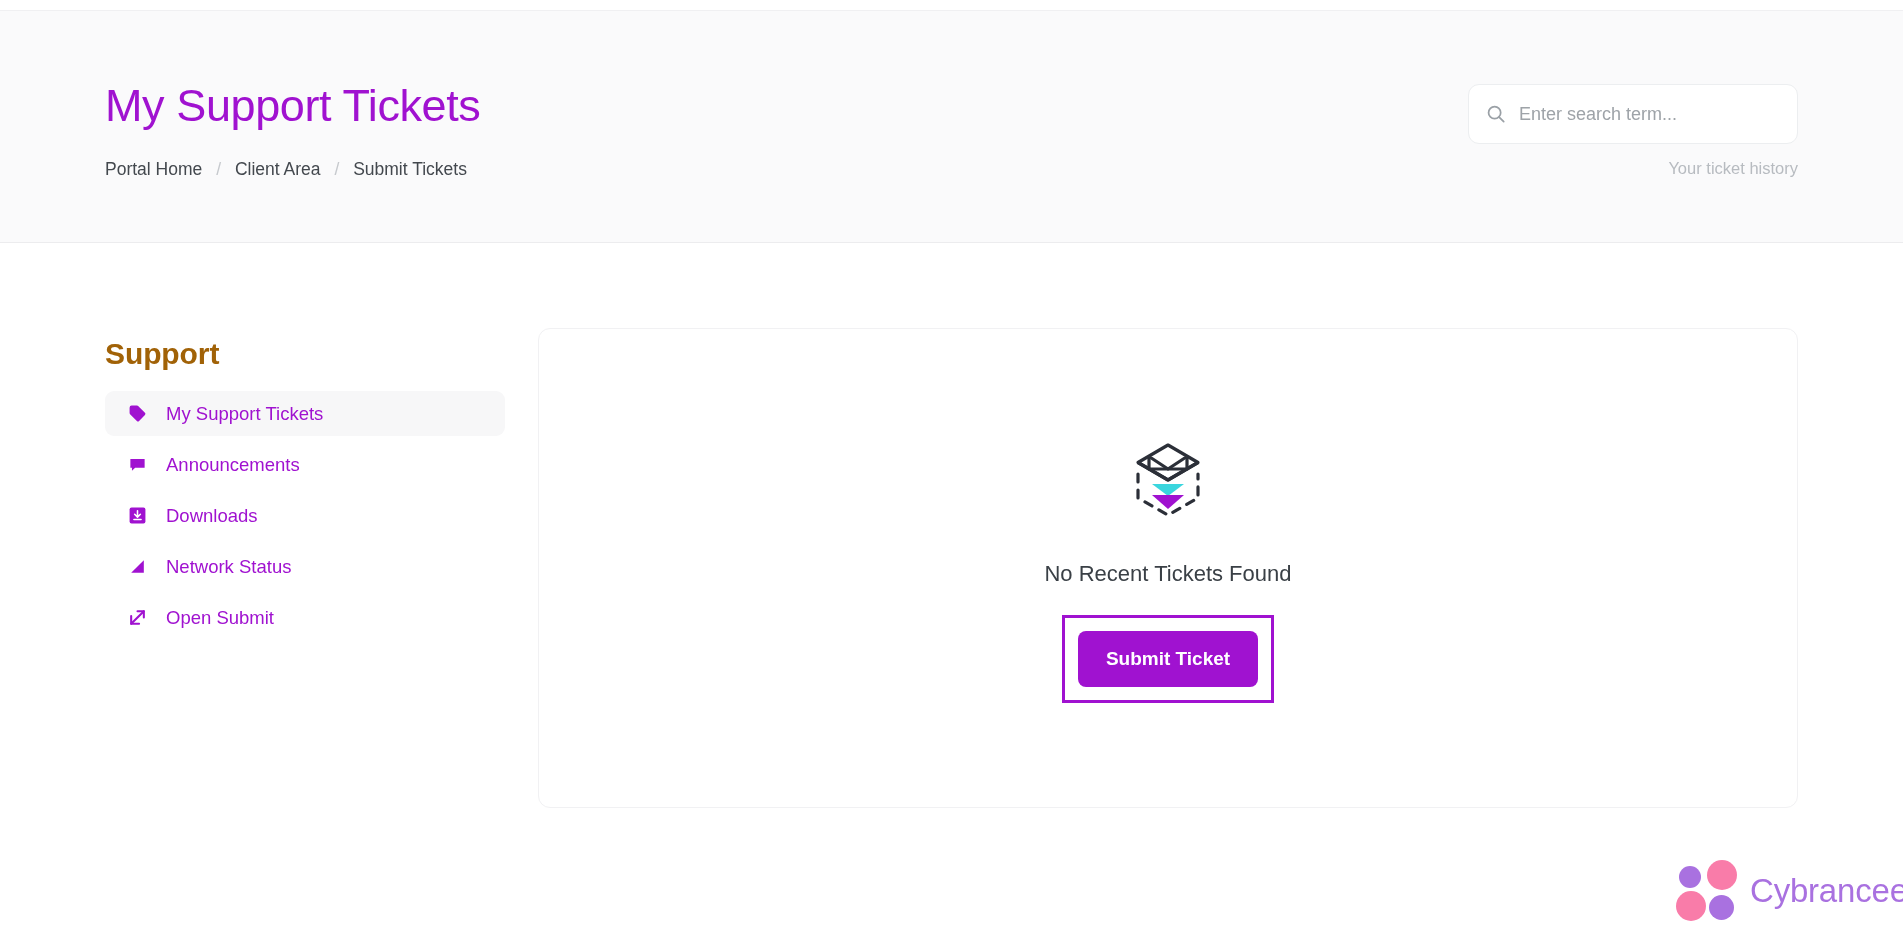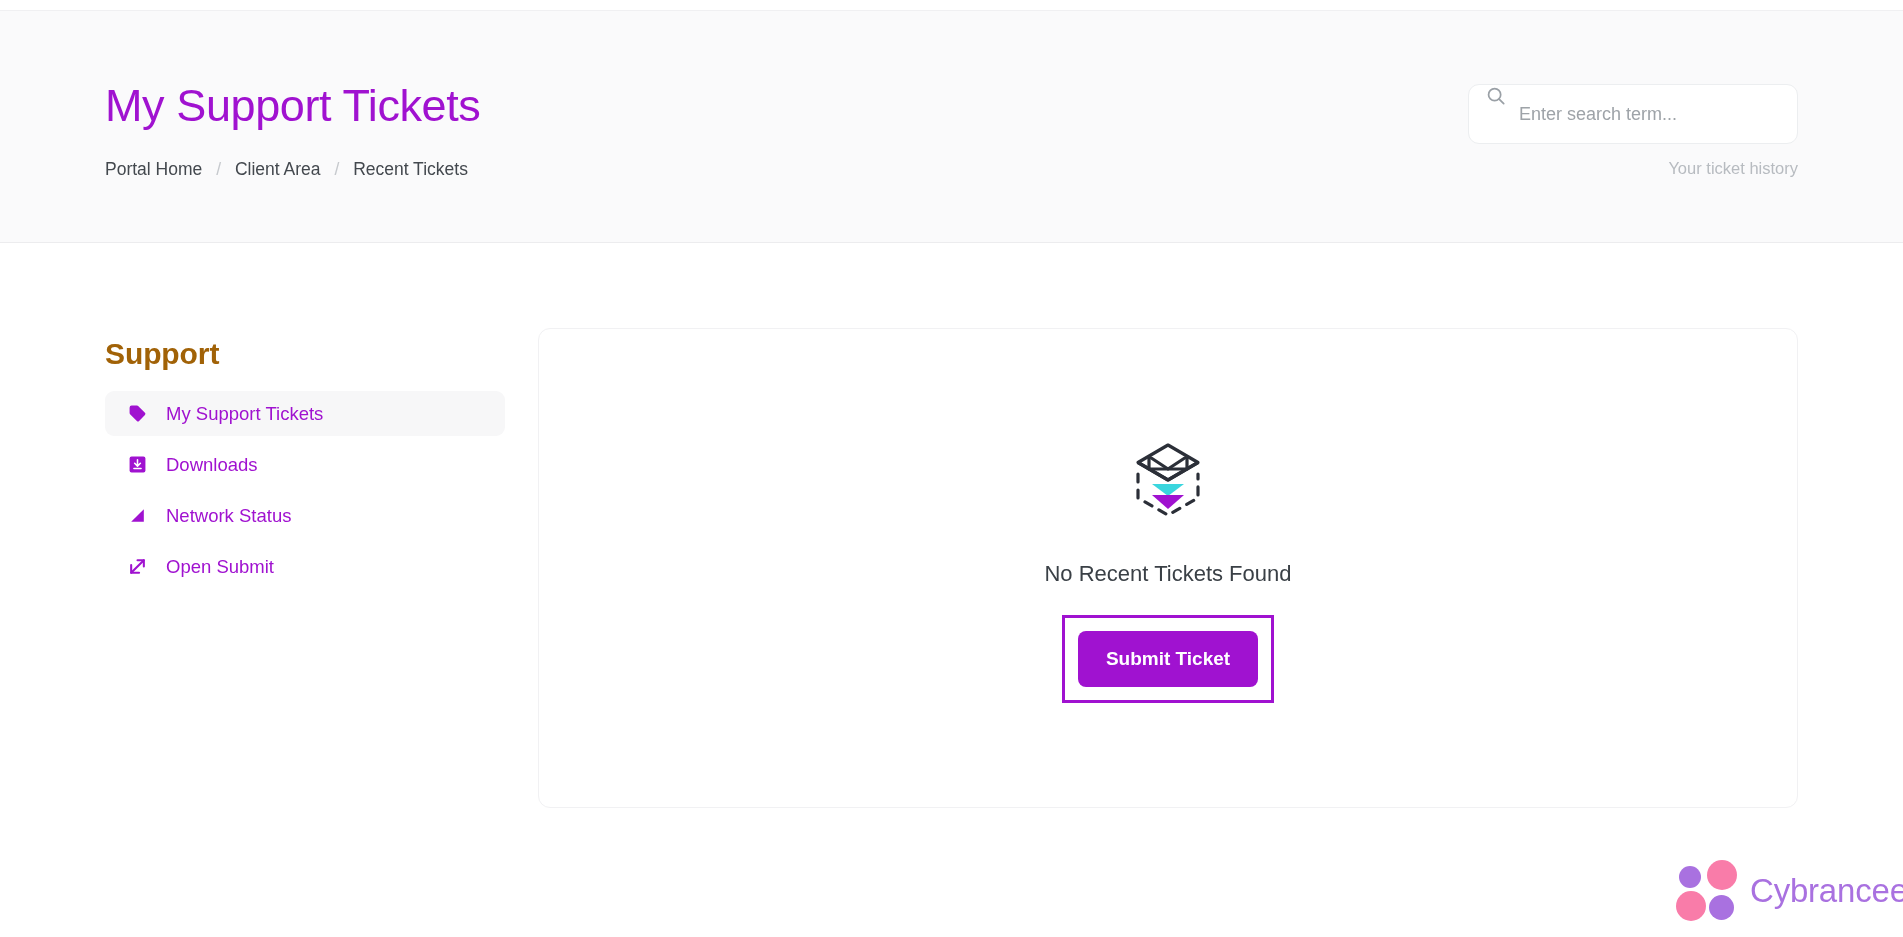--- a/index.html
+++ b/index.html
@@ -32,21 +32,21 @@
     position: absolute; left: 105px; top: 148px;
     font-size: 17.5px; color: #43484e; white-space: nowrap;
   }
   .breadcrumb .crumb { color: #43484e; text-decoration: none; }
   .breadcrumb .sep { color: #c6c9cd; margin: 0 9px; }
 
   
   .search-box {
     position: absolute; left: 1468px; top: 73px; width: 330px; height: 60px;
     background: #ffffff; border: 1px solid #eceef0; border-radius: 11px;
-    display: flex; padding: 0 16px;
+    display: flex; align-items: center; padding: 0 16px;
   }
   .search-icon { width: 22px; height: 22px; flex: 0 0 22px; margin-right: 12px; color: #9aa0a6; }
   .search-input {
     flex: 1; border: 0; outline: 0; background: transparent;
     font-family: "Liberation Sans", sans-serif; font-size: 18px; color: #3c4043;
     height: 100%;
   }
   .search-input::placeholder { color: #9ea3a8; }
   .ticket-history {
     position: absolute; left: 1468px; top: 148px; width: 330px;
@@ -118,21 +118,21 @@
 
   <div class="header-band">
 
     <h1 class="page-title">My Support Tickets</h1>
 
     <nav class="breadcrumb">
       <a class="crumb" href="#">Portal Home</a>
       <span class="sep">/</span>
       <a class="crumb" href="#">Client Area</a>
       <span class="sep">/</span>
-      <a class="crumb" href="#">Recent Tickets</a>
+      <a class="crumb" href="#">Submit Tickets</a>
     </nav>
 
     <div class="search-box">
       <span class="search-icon">
         <svg viewBox="0 0 24 24" width="22" height="22" fill="none" stroke="currentColor" stroke-width="1.9" stroke-linecap="round">
           <circle cx="10.5" cy="10.5" r="6.6"></circle>
           <line x1="15.4" y1="15.4" x2="20.4" y2="20.4"></line>
         </svg>
       </span>
       <input class="search-input" type="text" placeholder="Enter search term..." style="">
@@ -146,20 +146,28 @@
 
     <a class="nav-item active" href="#">
       <span class="nav-icon">
         <svg viewBox="0 0 24 24" width="19" height="19" fill="currentColor">
           <path d="M21.4 11.2 12.8 2.6a2 2 0 0 0-1.4-.6H4.6A2.6 2.6 0 0 0 2 4.6v6.8c0 .5.2 1 .6 1.4l8.6 8.6a2 2 0 0 0 2.8 0l7.4-7.4a2 2 0 0 0 0-2.8z"></path>
         </svg>
       </span>
       <span class="nav-label">My Support Tickets</span>
     </a>
 
+    <a class="nav-item" href="#">
+      <span class="nav-icon">
+        <svg viewBox="0 0 24 24" width="19" height="19" fill="currentColor">
+          <path d="M3 5h18v11H9l-4 4v-4H3z"></path>
+        </svg>
+      </span>
+      <span class="nav-label">Announcements</span>
+    </a>
 
 
     <a class="nav-item" href="#">
       <span class="nav-icon">
         <svg viewBox="0 0 24 24" width="19" height="19" fill="currentColor">
           <rect x="2" y="2" width="20" height="20" rx="2.5"></rect>
           <path d="M12 6v7.2M8.4 10.4 12 14l3.6-3.6M7.5 17h9" stroke="#ffffff" stroke-width="2" fill="none" stroke-linecap="round" stroke-linejoin="round"></path>
         </svg>
       </span>
       <span class="nav-label">Downloads</span>

